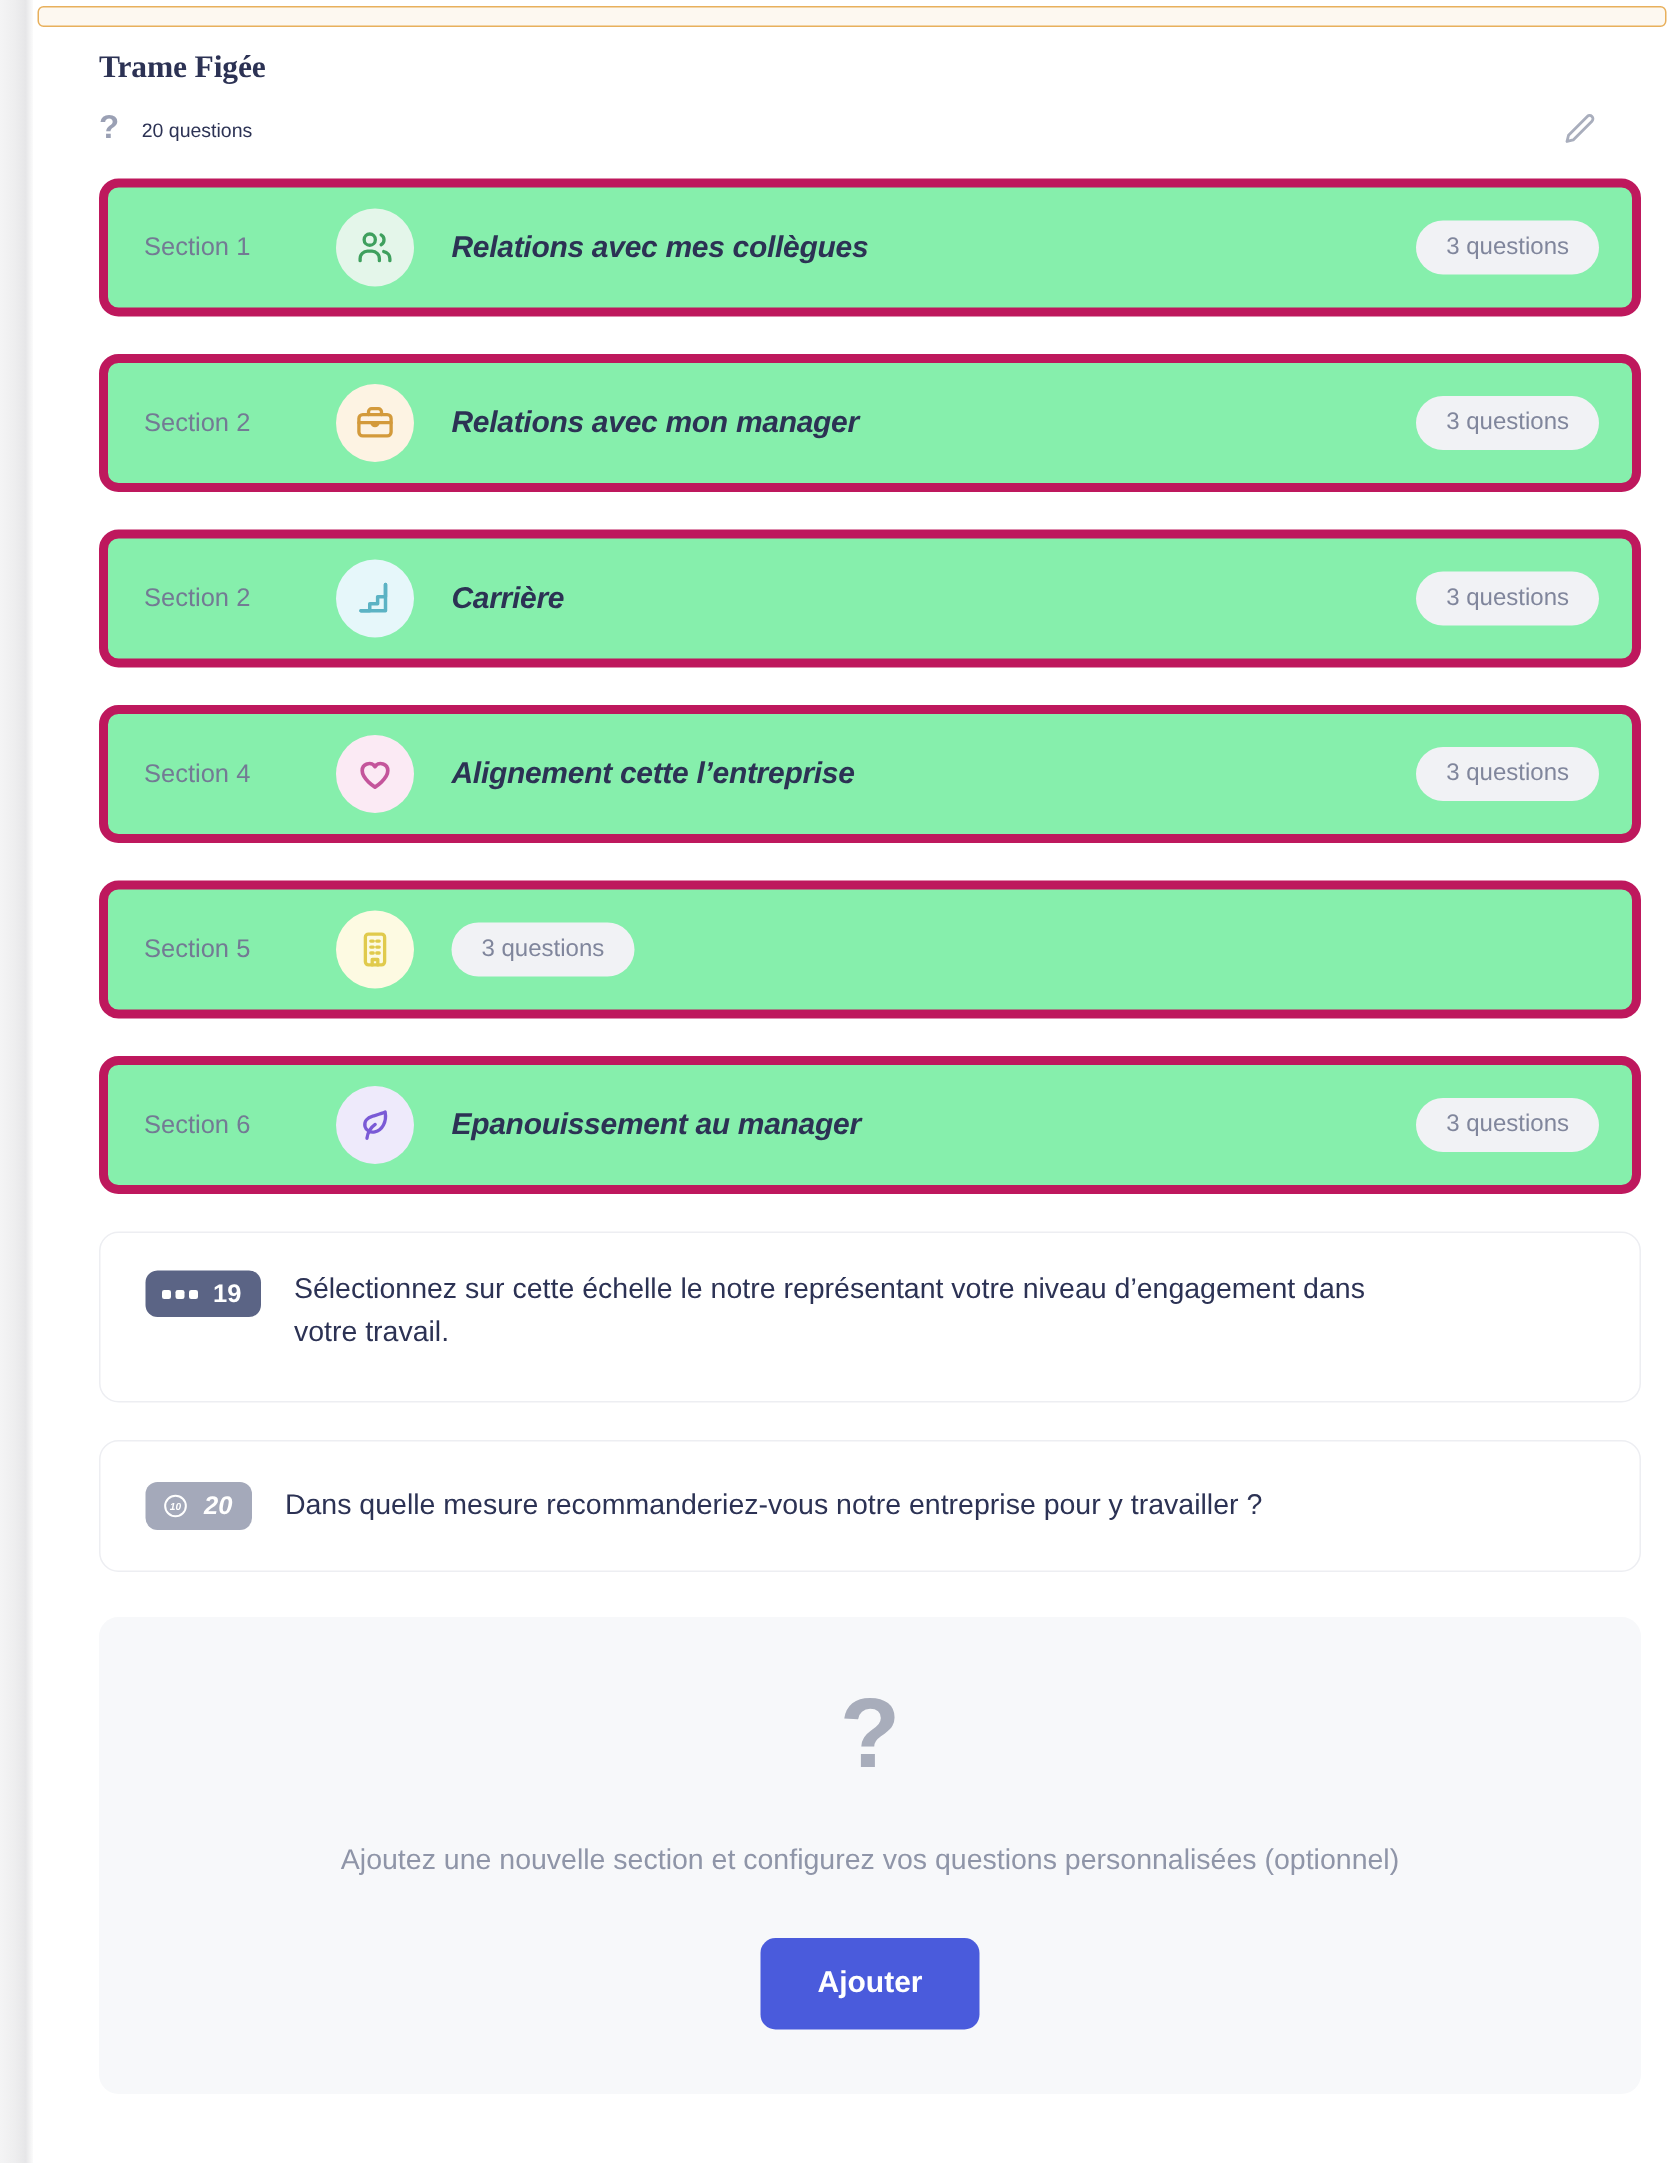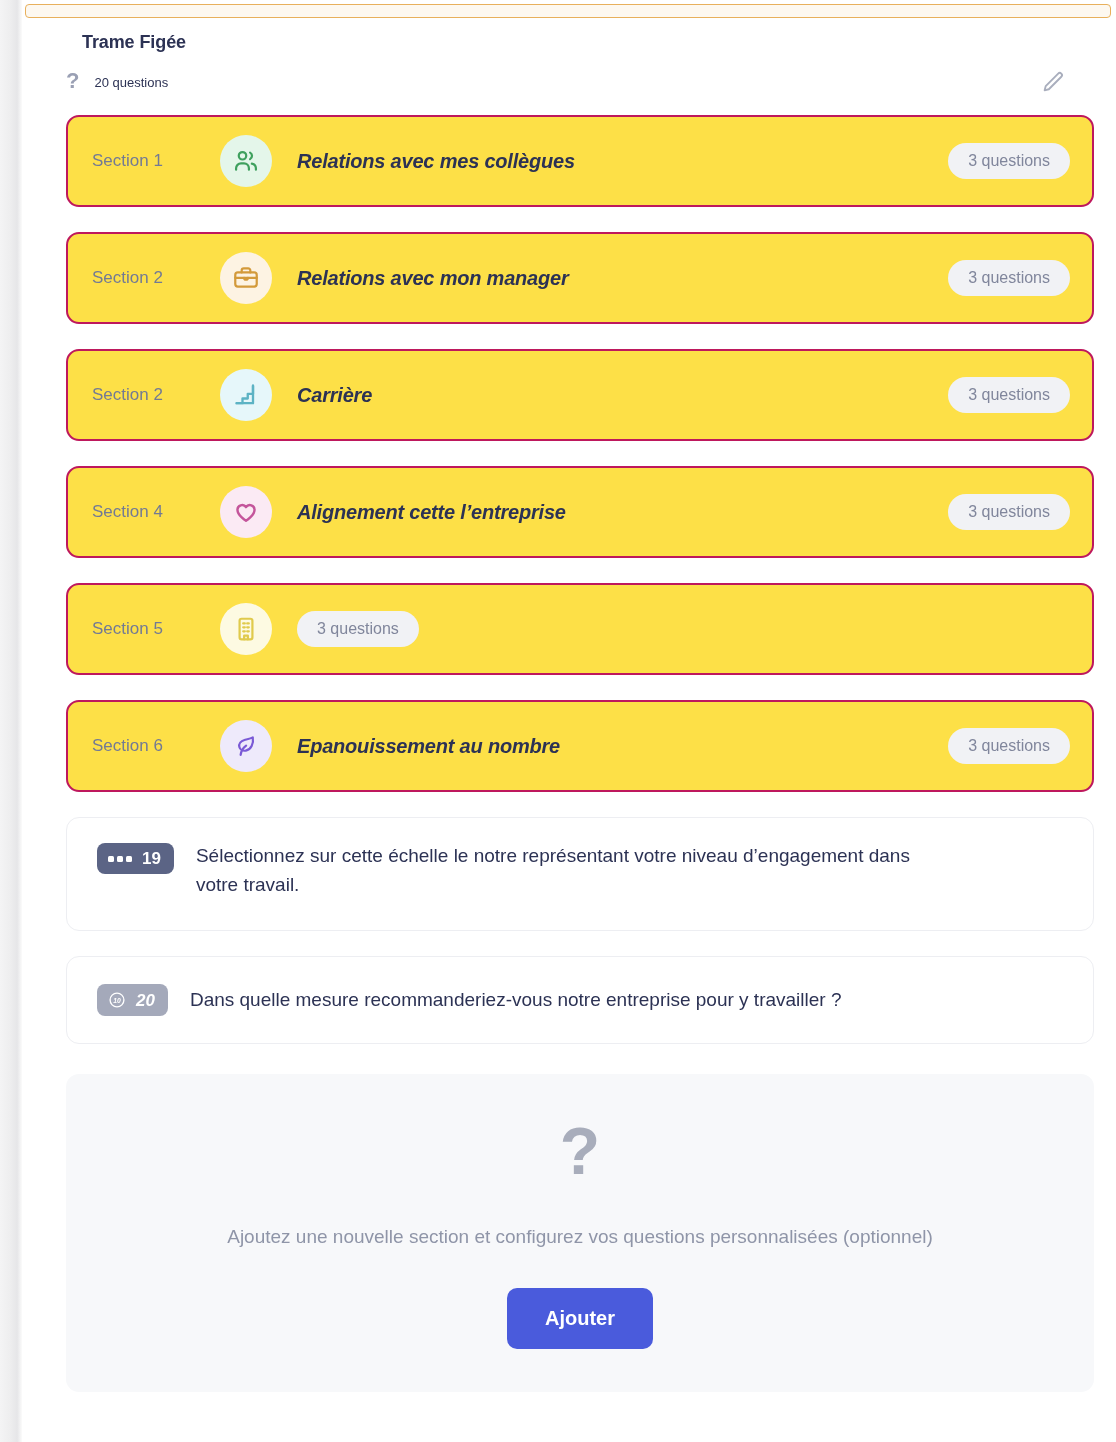--- a/index.html
+++ b/index.html
@@ -48,25 +48,26 @@
   .content {
     position: absolute;
     left: 0; top: 22px;
     width: 1094px;
   }
 
   .header {
     padding: 10px 44px 0 44px;
   }
   .title {
-    font-size: 18px;
+    font-size: 21px;
     font-weight: bold;
     color: #2c3254;
     letter-spacing: -0.1px;
-    margin: 0 0 14px 16px;
+    margin: 0 0 14px 0;
+    font-family: Liberation Serif, serif;
   }
   .subrow {
     display: flex;
     align-items: center;
     justify-content: space-between;
     padding-right: 4px;
   }
   .subrow-left {
     display: flex;
     align-items: center;
@@ -88,23 +89,23 @@
     width: 30px; height: 30px;
     display: flex; align-items: center; justify-content: center;
   }
 
   .sections {
     margin-top: 18px;
     padding: 0 22px 0 44px;
   }
 
   .card {
-    border: 2px solid #be185d;
+    border: 6px solid #be185d;
     border-radius: 13px;
-    background: #fde047;
+    background: #86efac;
     height: 92px;
     box-sizing: border-box;
     display: flex;
     align-items: center;
     margin-bottom: 25px;
     padding: 0 22px 0 24px;
   }
   .sec-label {
     width: 128px;
     font-size: 17px;
@@ -145,21 +146,20 @@
     display: flex;
     align-items: flex-start;
     padding: 24px 24px 24px 30px;
     margin-bottom: 25px;
   }
   .qcard.two-line { min-height: 114px; }
   .qcard.one-line { min-height: 88px; align-items: center; }
 
   .qbadge {
     display: flex;
-    align-items: center;
     gap: 10px;
     border-radius: 8px;
     padding: 7px 13px 7px 11px;
     flex: 0 0 auto;
     margin-right: 22px;
   }
   .qbadge.scale  { background: #5b6485; }
   .qbadge.nps    { background: #a4a9ba; font-style: italic; }
   .qbadge-num {
     color: #ffffff;
@@ -308,21 +308,21 @@
       </div>
 
       <div class="card">
         <div class="sec-label">Section 6</div>
         <div class="sec-icon" style="background:#eeeafb">
           <svg width="28" height="28" viewBox="0 0 24 24" fill="none" stroke="#7a5ad6" stroke-width="1.9" stroke-linecap="round" stroke-linejoin="round">
             <path d="M17.8 4.6c1 5.5-1.6 10.4-5.9 11.3-2.6.6-5-.7-5.6-3 -.7-2.8 1.3-5.1 4.4-6 2.4-.7 5.3-1.4 7.1-2.3z"></path>
             <path d="M7.4 19.6c.4-3.2 2-6 4.7-7.9"></path>
           </svg>
         </div>
-        <div class="sec-name">Epanouissement au nombre</div>
+        <div class="sec-name">Epanouissement au manager</div>
         <div class="pill">3 questions</div>
       </div>
 
       <div class="qcard two-line">
         <div class="qbadge scale">
           <span class="dots">
               <span></span>
               <span></span>
               <span></span>
             </span>

